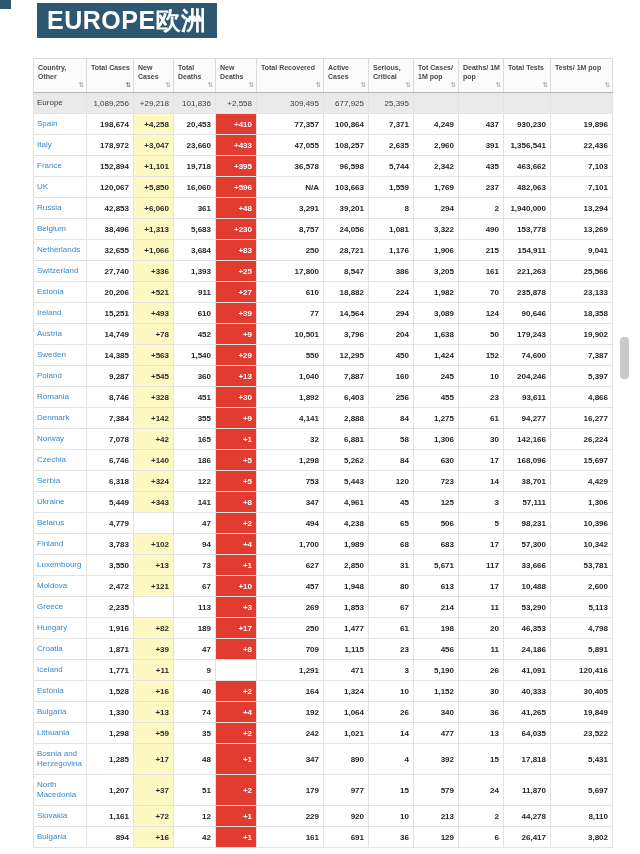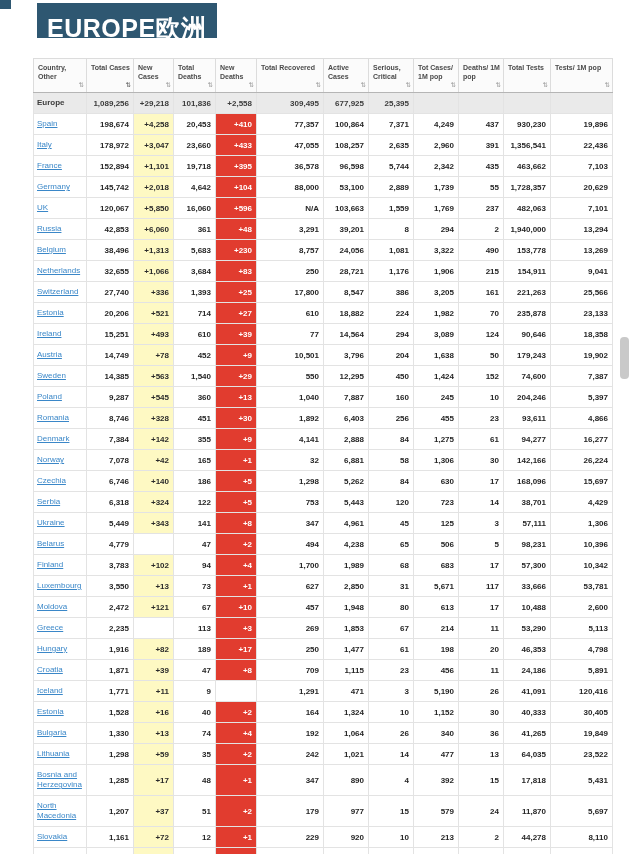--- a/index.html
+++ b/index.html
@@ -7,21 +7,21 @@
   .page {
     position:relative; width:640px; height:854px; overflow:hidden;
     background:#fff; font-family:"Liberation Sans", sans-serif;
   }
   .corner-square {
     position:absolute; left:0; top:0; width:11px; height:9px; background:#2e5771;
   }
   .title-banner {
     position:absolute; left:37px; top:3px; height:35px; background:#2e5771;
     color:#fff; font-size:25px; font-weight:bold; line-height:35px;
-    padding:8px 10px; letter-spacing:0.5px; white-space:nowrap;
+    padding:0 10px; letter-spacing:0.5px; white-space:nowrap;
   }
   .table-wrap {
     position:absolute; left:33px; top:58px; width:579px;
   }
   table.stats {
     width:579px; border-collapse:collapse; table-layout:fixed;
     font-size:8px; color:#262626;
   }
   col.c1{width:53px;} col.c2{width:47px;} col.c3{width:40px;} col.c4{width:42px;}
   col.c5{width:41px;} col.c6{width:67px;} col.c7{width:45px;} col.c8{width:45px;}
@@ -39,22 +39,22 @@
   thead th.sorted .sort-icon { color:#555; }
   tbody td {
     border:1px solid #e3e3e3; padding:5px 4px; text-align:right;
     font-weight:700; line-height:9px; background:#fff; overflow:hidden;
     white-space:nowrap;
   }
   tbody td.country {
     text-align:left; font-weight:400; padding-left:3px; white-space:normal;
     line-height:10px;
   }
-  tbody td.country a { color:#3a87c8; text-decoration:underline; cursor:pointer; }
-  tbody tr.region-row td { background:#eaeaea; font-weight:700; color:#3c3c3c;margin-top:20px; }
+  tbody td.country a { color:#3a87c8; cursor:pointer; }
+  tbody tr.region-row td { background:#eaeaea; font-weight:400; color:#3c3c3c;margin-top:20px; }
   tbody tr.region-row td.country span { color:#3c3c3c; }
   td.new-cases { background:#fef9c3; color:#2b2b2b; }
   td.new-deaths { background:#e13c2f; color:#ffffff; }
   .scrollbar-thumb {
     position:absolute; left:620px; top:337px; width:9px; height:42px;
     background:#c9c9c9; border-radius:4px;
   }
 </style>
 </head>
 <body>
@@ -146,34 +146,20 @@
             <td class="new-deaths">+395</td>
             <td>36,578</td>
             <td>96,598</td>
             <td>5,744</td>
             <td>2,342</td>
             <td>435</td>
             <td>463,662</td>
             <td>7,103</td>
           </tr>
           <tr>
-            <td class="country"><a>Germany</a></td>
-            <td>145,742</td>
-            <td class="new-cases">+2,018</td>
-            <td>4,642</td>
-            <td class="new-deaths">+104</td>
-            <td>88,000</td>
-            <td>53,100</td>
-            <td>2,889</td>
-            <td>1,739</td>
-            <td>55</td>
-            <td>1,728,357</td>
-            <td>20,629</td>
-          </tr>
-          <tr>
             <td class="country"><a>UK</a></td>
             <td>120,067</td>
             <td class="new-cases">+5,850</td>
             <td>16,060</td>
             <td class="new-deaths">+596</td>
             <td>N/A</td>
             <td>103,663</td>
             <td>1,559</td>
             <td>1,769</td>
             <td>237</td>
@@ -233,21 +219,21 @@
             <td>386</td>
             <td>3,205</td>
             <td>161</td>
             <td>221,263</td>
             <td>25,566</td>
           </tr>
           <tr>
             <td class="country"><a>Estonia</a></td>
             <td>20,206</td>
             <td class="new-cases">+521</td>
-            <td>714</td>
+            <td>911</td>
             <td class="new-deaths">+27</td>
             <td>610</td>
             <td>18,882</td>
             <td>224</td>
             <td>1,982</td>
             <td>70</td>
             <td>235,878</td>
             <td>23,133</td>
           </tr>
           <tr>

